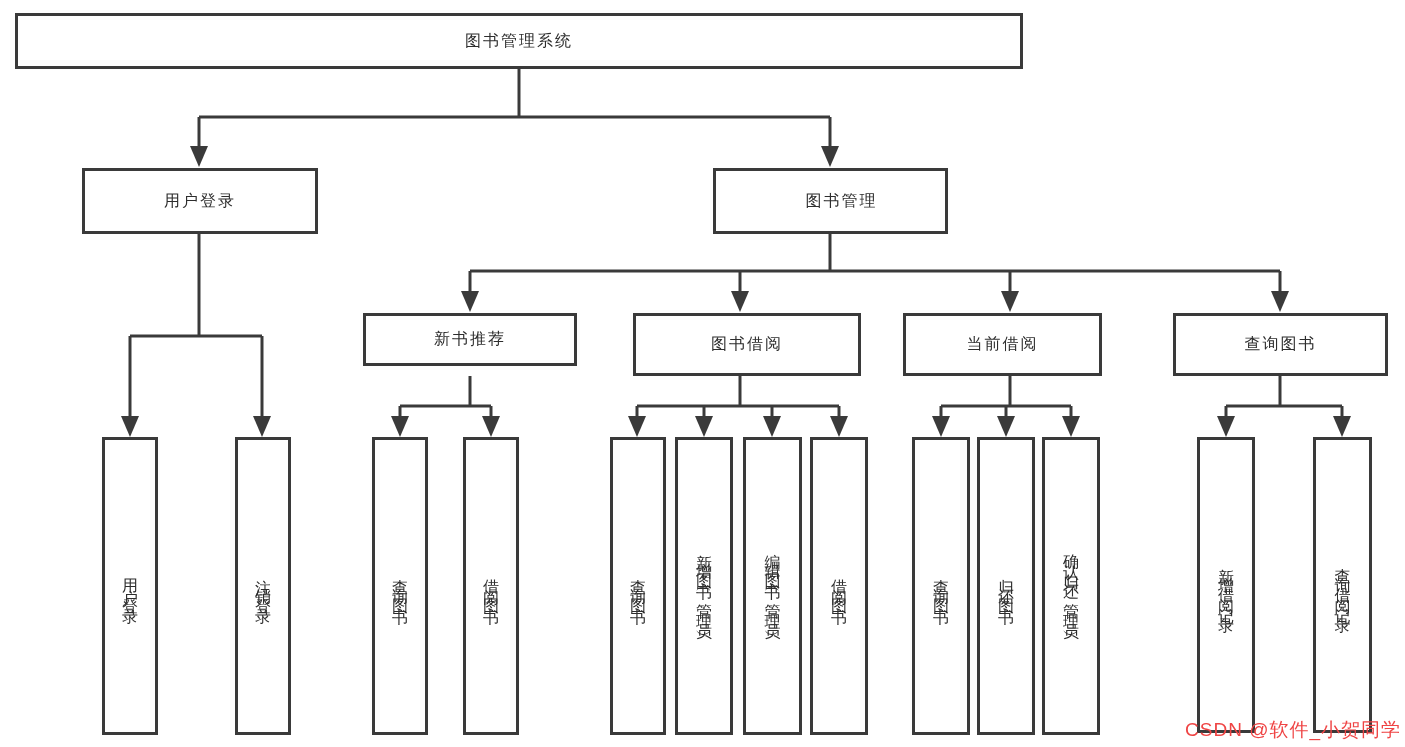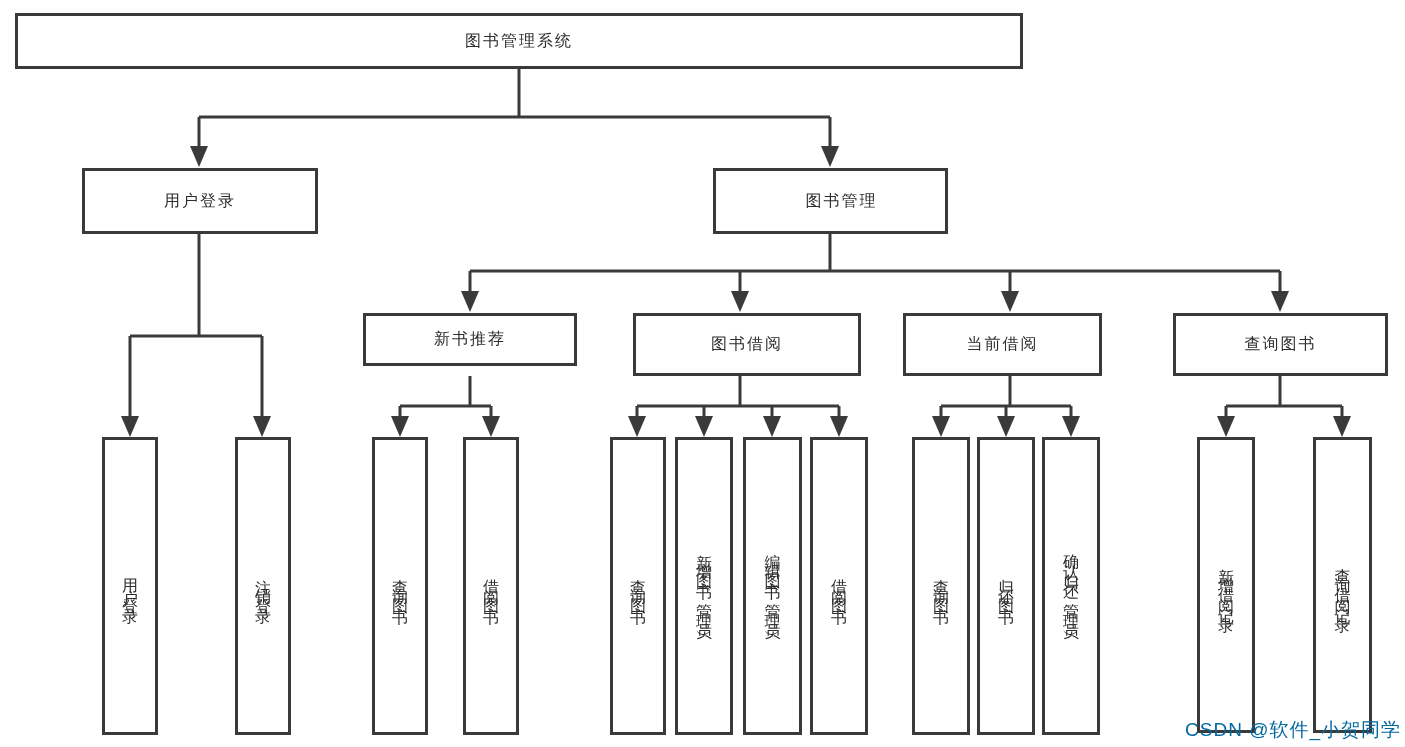--- a/index.html
+++ b/index.html
@@ -44,21 +44,21 @@
     text-orientation: mixed;
     letter-spacing: 10px;
     line-height: 1;
     white-space: nowrap;
   }
   .watermark {
     position: absolute;
     right: 4px;
     top: 717px;
     font-size: 19px;
-    color: #0369a1;
+    color: #ef4444;
     letter-spacing: 1px;
     white-space: nowrap;
   }
 </style>
 </head>
 <body>
 
 <div class="canvas">
 
   <svg class="connectors" viewBox="0 0 1405 747" xmlns="http://www.w3.org/2000/svg">

